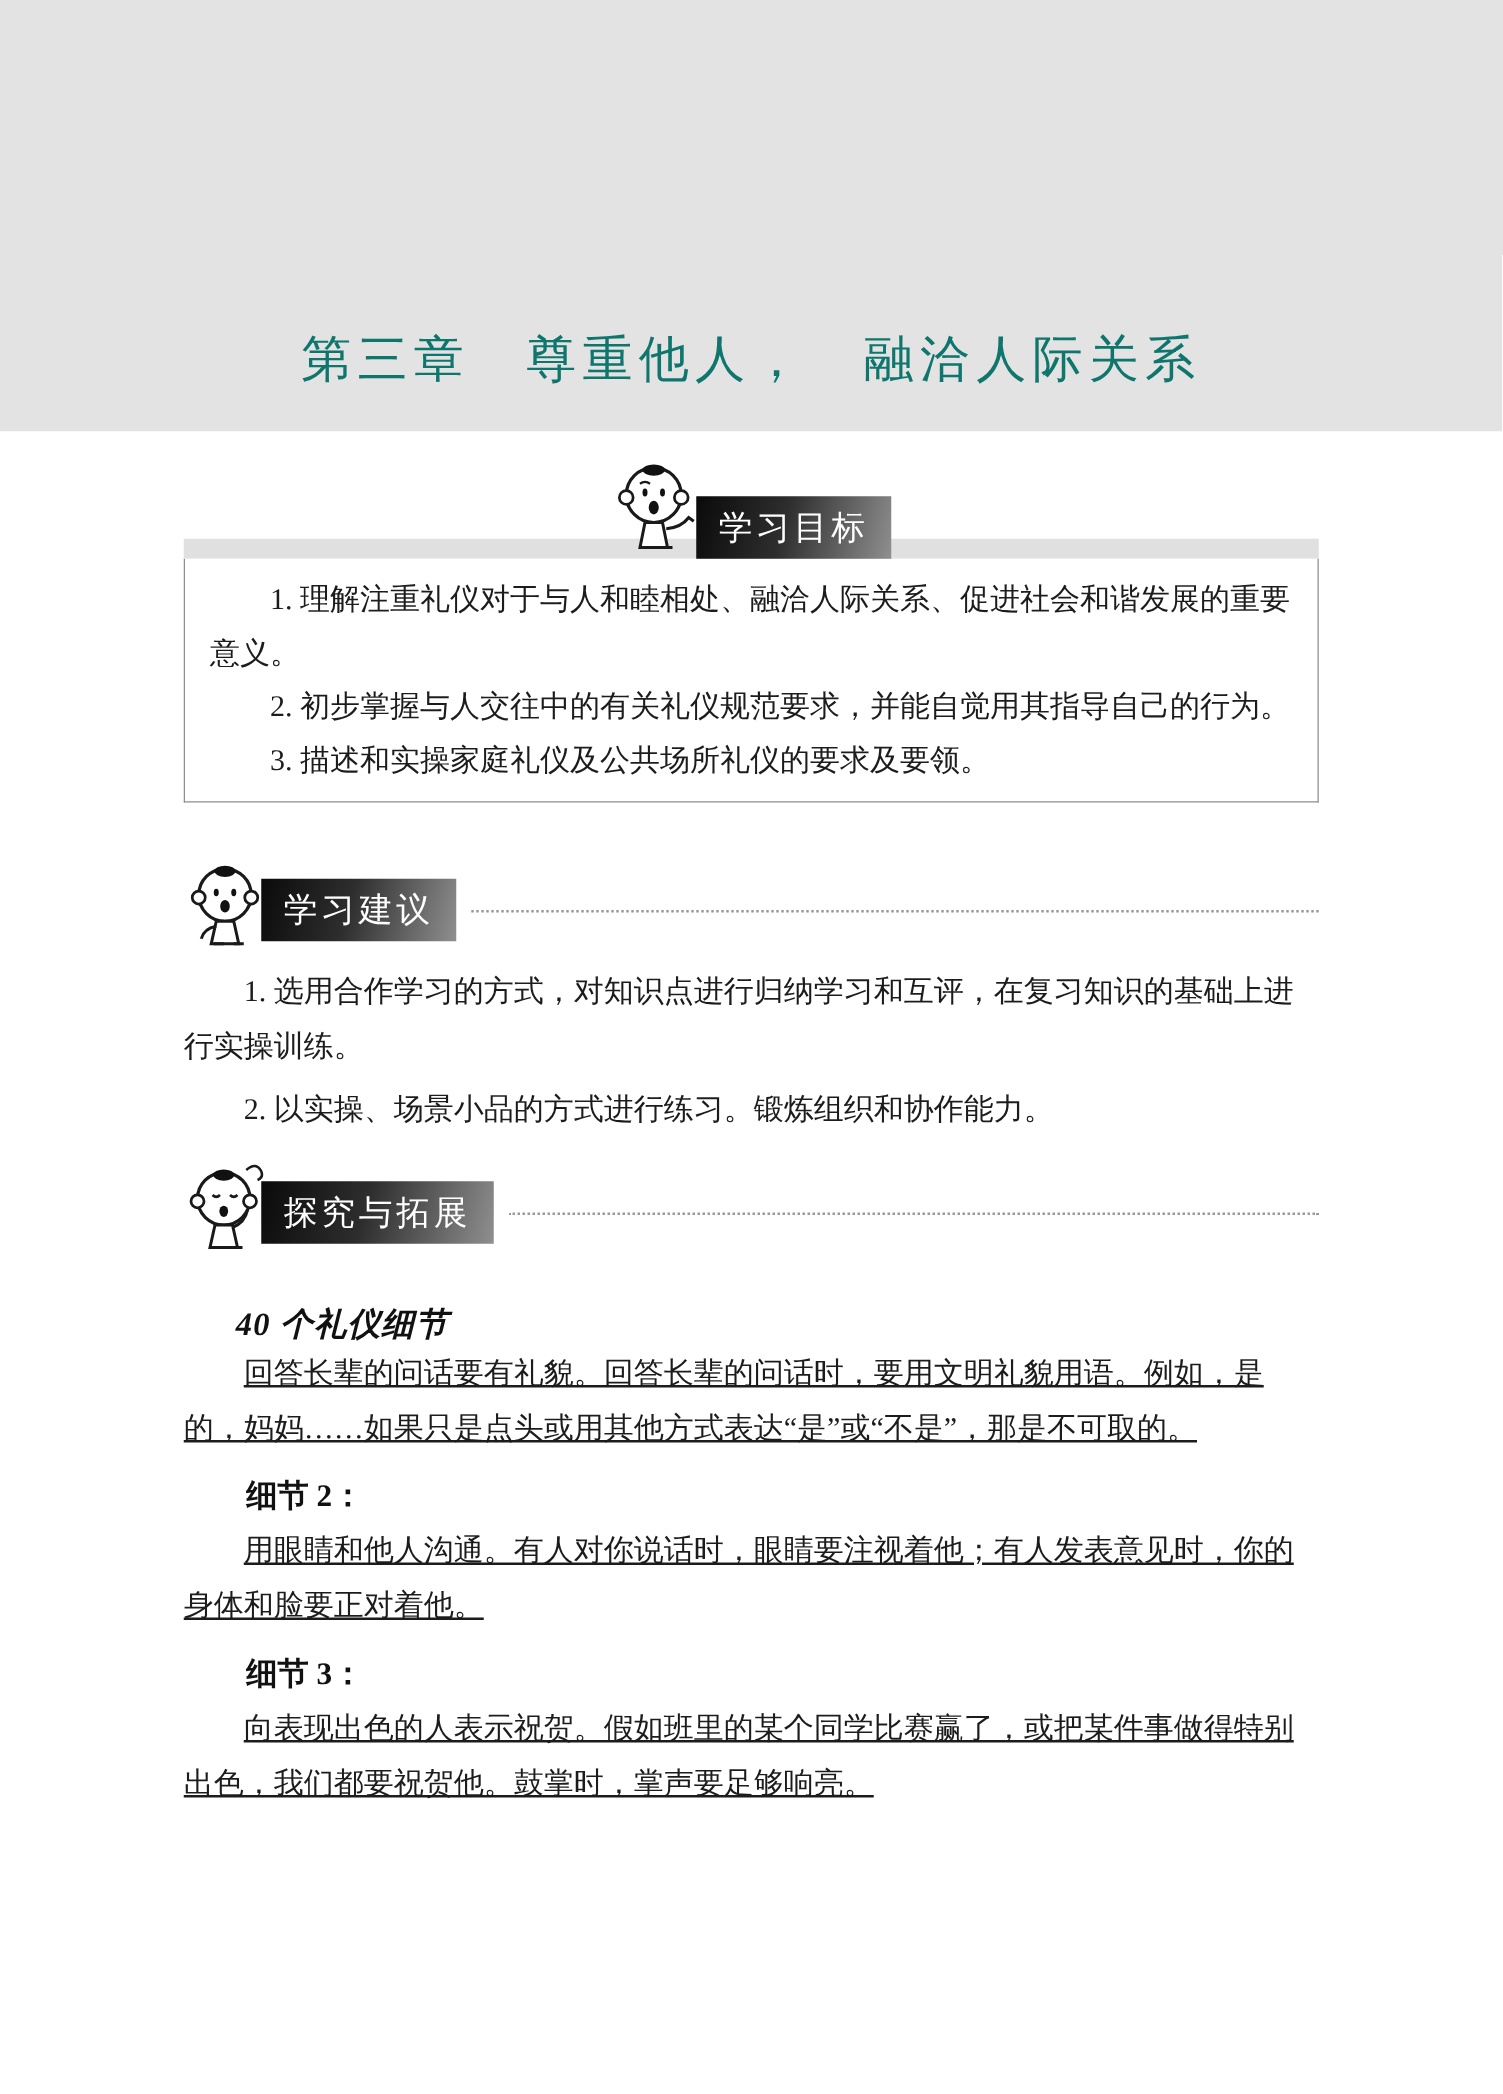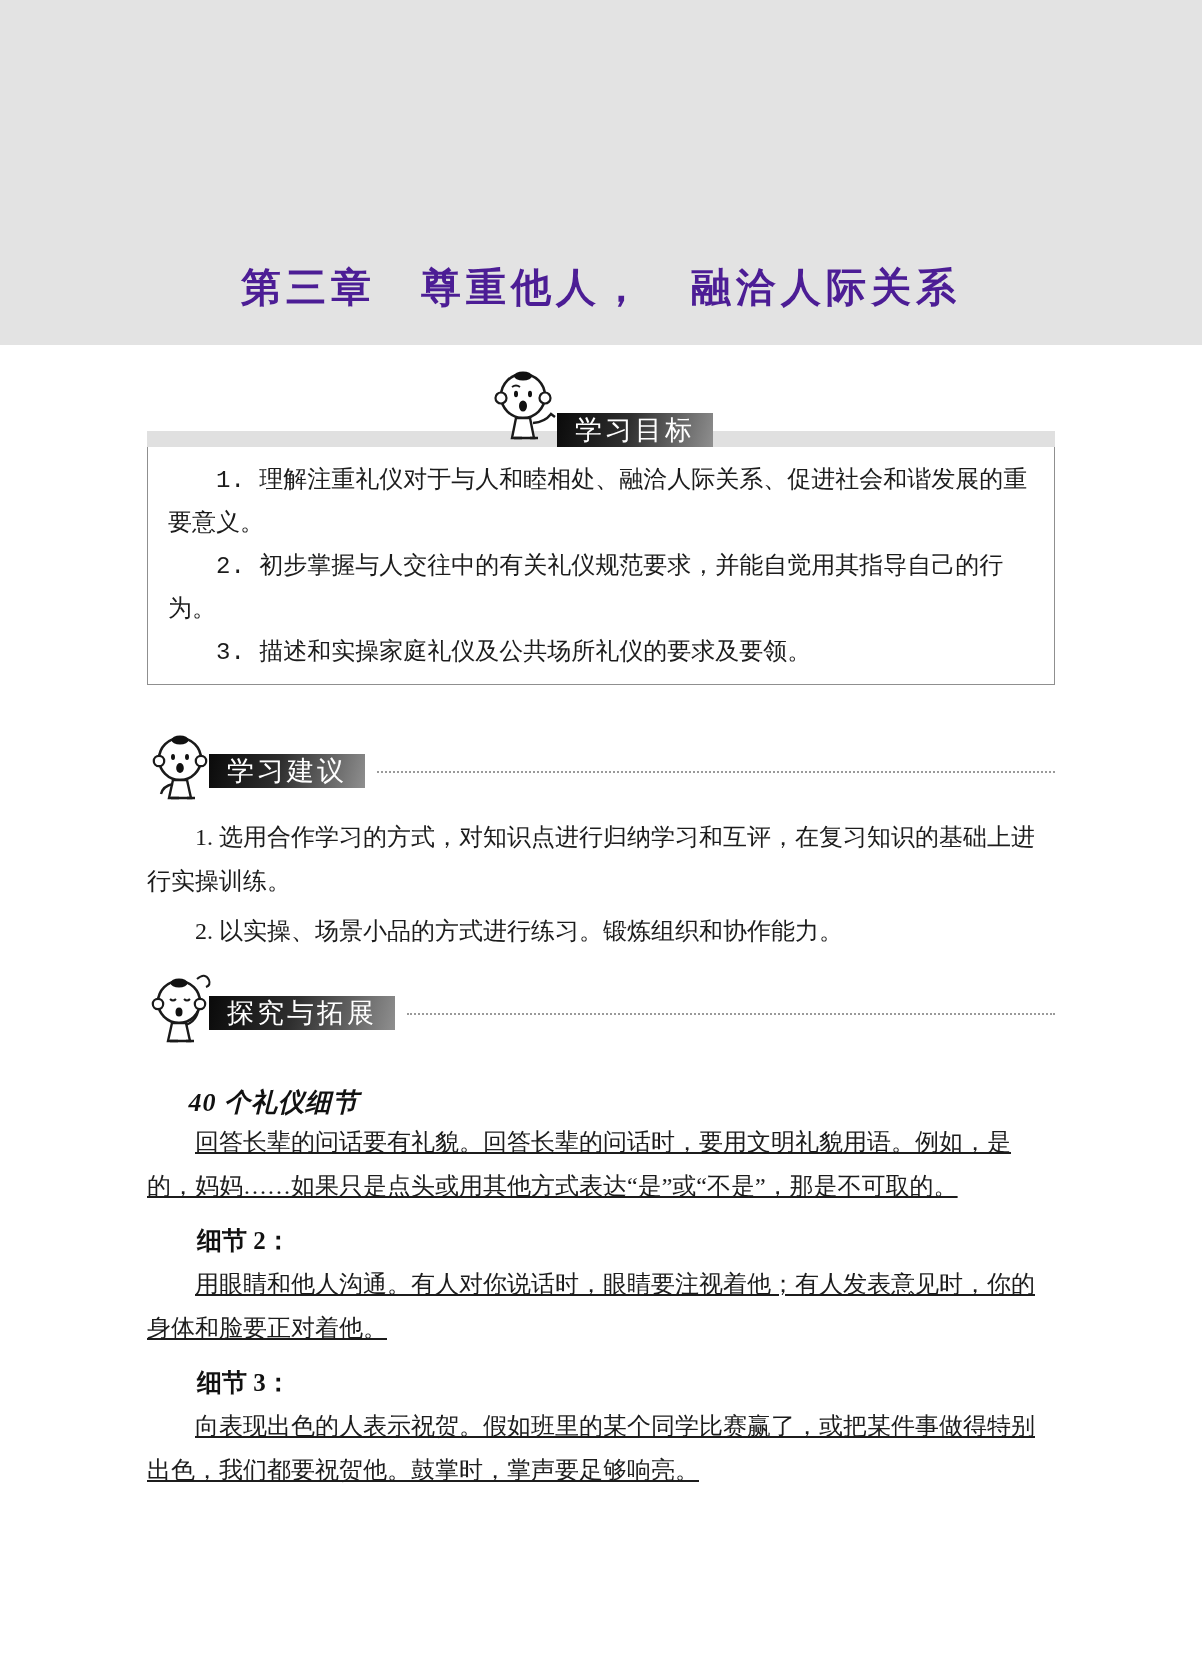--- a/index.html
+++ b/index.html
@@ -16,47 +16,47 @@
     width:1202px;height:1675px;position:relative;background:#fff;
     overflow:hidden;color:var(--text);
     font-family:"Liberation Serif","DejaVu Serif",serif;
   }
   
   .chapter-band{
     height:345px;background:var(--header-band);
     display:flex;align-items:flex-end;justify-content:center;
   }
   .chapter-title{
-    margin:0 0 30px 0;font-size:40px;font-weight:bold;
-    letter-spacing:5px;color:#4c1d95;
+    margin:0 0 30px 0;font-size:40px;font-weight:normal;
+    letter-spacing:5px;color:#0f766e;
   }
   
   .section-title{
     text-align:center;font-size:33px;font-weight:bold;
     margin:140px 0 0 0;letter-spacing:3px;color:#111;
   }
   
   .content{margin:0 147px;}
   
   .objectives-area{position:relative;margin-top:86px;}
   .obj-topband{height:16px;background:var(--box-band);}
   .obj-box{
     border:1px solid var(--border);border-top:none;background:#fff;
     padding:12px 20px 10px 20px;
   }
   .obj-box p{
-    margin:0;font-size:24px;line-height:43px;text-indent:2em;font-family:Liberation Mono, monospace;
+    margin:0;font-size:24px;line-height:43px;text-indent:2em;
   }
   .label-assembly{
     position:absolute;top:-62px;left:50%;transform:translateX(-50%);
     display:flex;align-items:flex-end;height:78px;z-index:2;
   }
   .tag-label{
     display:flex;align-items:center;justify-content:center;
-    height:34px;padding:0 18px;margin-bottom:0;
+    height:50px;padding:0 18px;margin-bottom:0;
     background:linear-gradient(105deg,var(--label-gradient-start) 0%,#2e2e2e 45%,var(--label-gradient-end) 100%);
     color:#fff;font-size:27px;letter-spacing:3px;
     font-family:"Liberation Sans","DejaVu Sans",sans-serif;
     white-space:nowrap;
   }
   .mascot{flex:0 0 auto;margin-right:-6px;position:relative;z-index:3;}
   
   .sec-header{
     display:flex;align-items:center;margin-top:48px;height:76px;
   }

